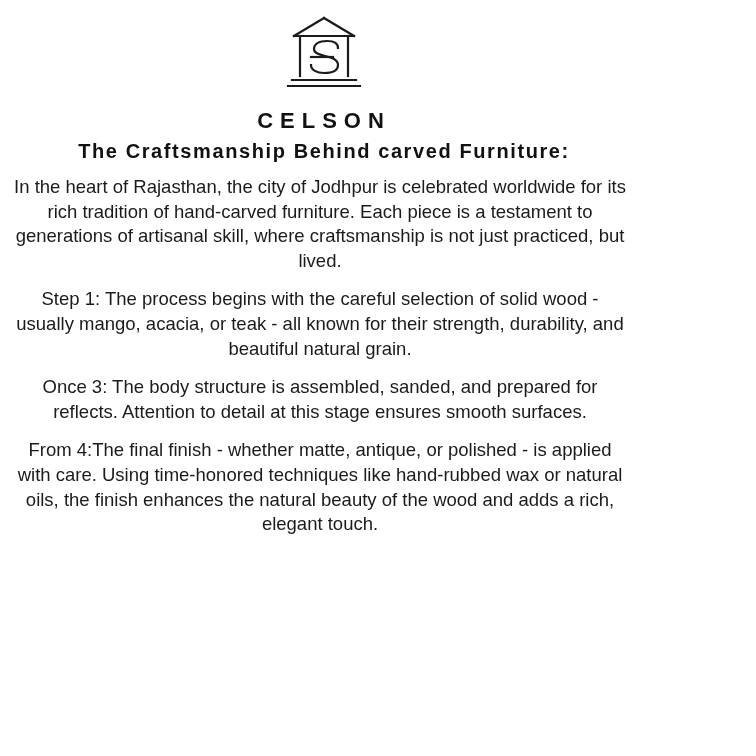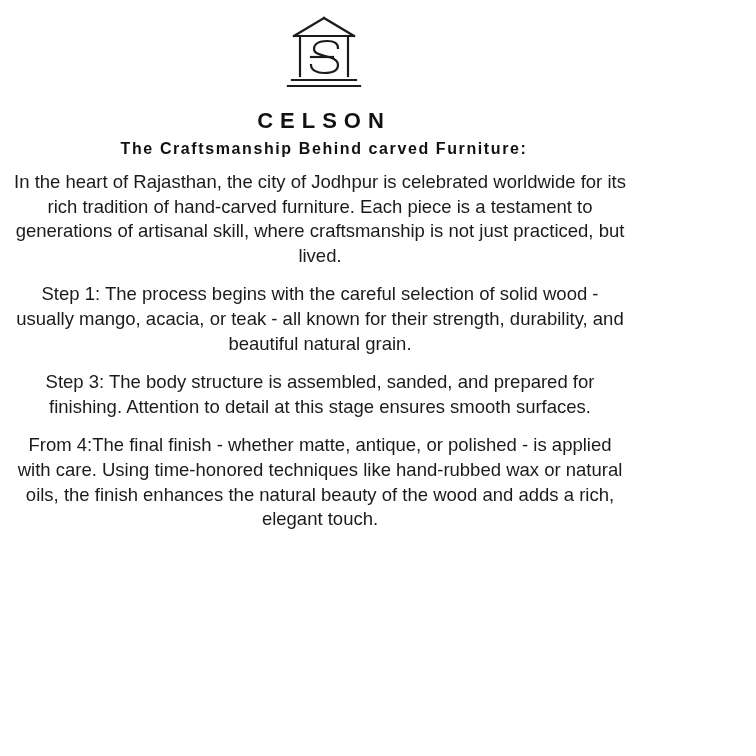--- a/index.html
+++ b/index.html
@@ -33,21 +33,21 @@
   .brand {
     font-size: 22px;
     letter-spacing: 7px;
     font-weight: 700;
     text-align: center;
     margin-top: 6px;
     margin-bottom: 6px;
     color: #111111;
   }
   .headline {
-    font-size: 16px;
+    font-size: 20px;
     font-weight: 700;
     letter-spacing: 1.6px;
     text-align: center;
     margin-bottom: 12px;
     color: #111111;
   }
   .para {
     font-size: 18.5px;
     line-height: 1.33;
     text-align: center;
@@ -92,22 +92,22 @@
   <div class="headline">The Craftsmanship Behind carved Furniture:</div>
 
   <p class="para">In the heart of Rajasthan, the city of Jodhpur is celebrated worldwide for its rich tradition of hand-carved furniture. Each piece is a testament to generations of artisanal skill, where craftsmanship is not just practiced, but lived.</p>
 
   <p class="para">
     <span class="step">Step 1:</span><span> The process begins with the careful selection of solid wood - usually mango, acacia, or teak - all known for their strength, durability, and beautiful natural grain.</span>
   </p>
 
 
   <p class="para">
-    <span class="step">Step 3:</span>
-    <span>The body structure is assembled, sanded, and prepared for finishing. Attention to detail at this stage ensures smooth surfaces.</span>
+    <span class="step">Once 3:</span>
+    <span>The body structure is assembled, sanded, and prepared for reflects. Attention to detail at this stage ensures smooth surfaces.</span>
   </p>
 
   <p class="para tight">
     <span class="step">From 4:</span><span>The final finish - whether matte, antique, or polished - is applied with care. Using time-honored techniques like hand-rubbed wax or natural oils, the finish enhances the natural beauty of the wood and adds a rich, elegant touch.</span>
   </p>
 
 
 </div>
 
 </body></html>

